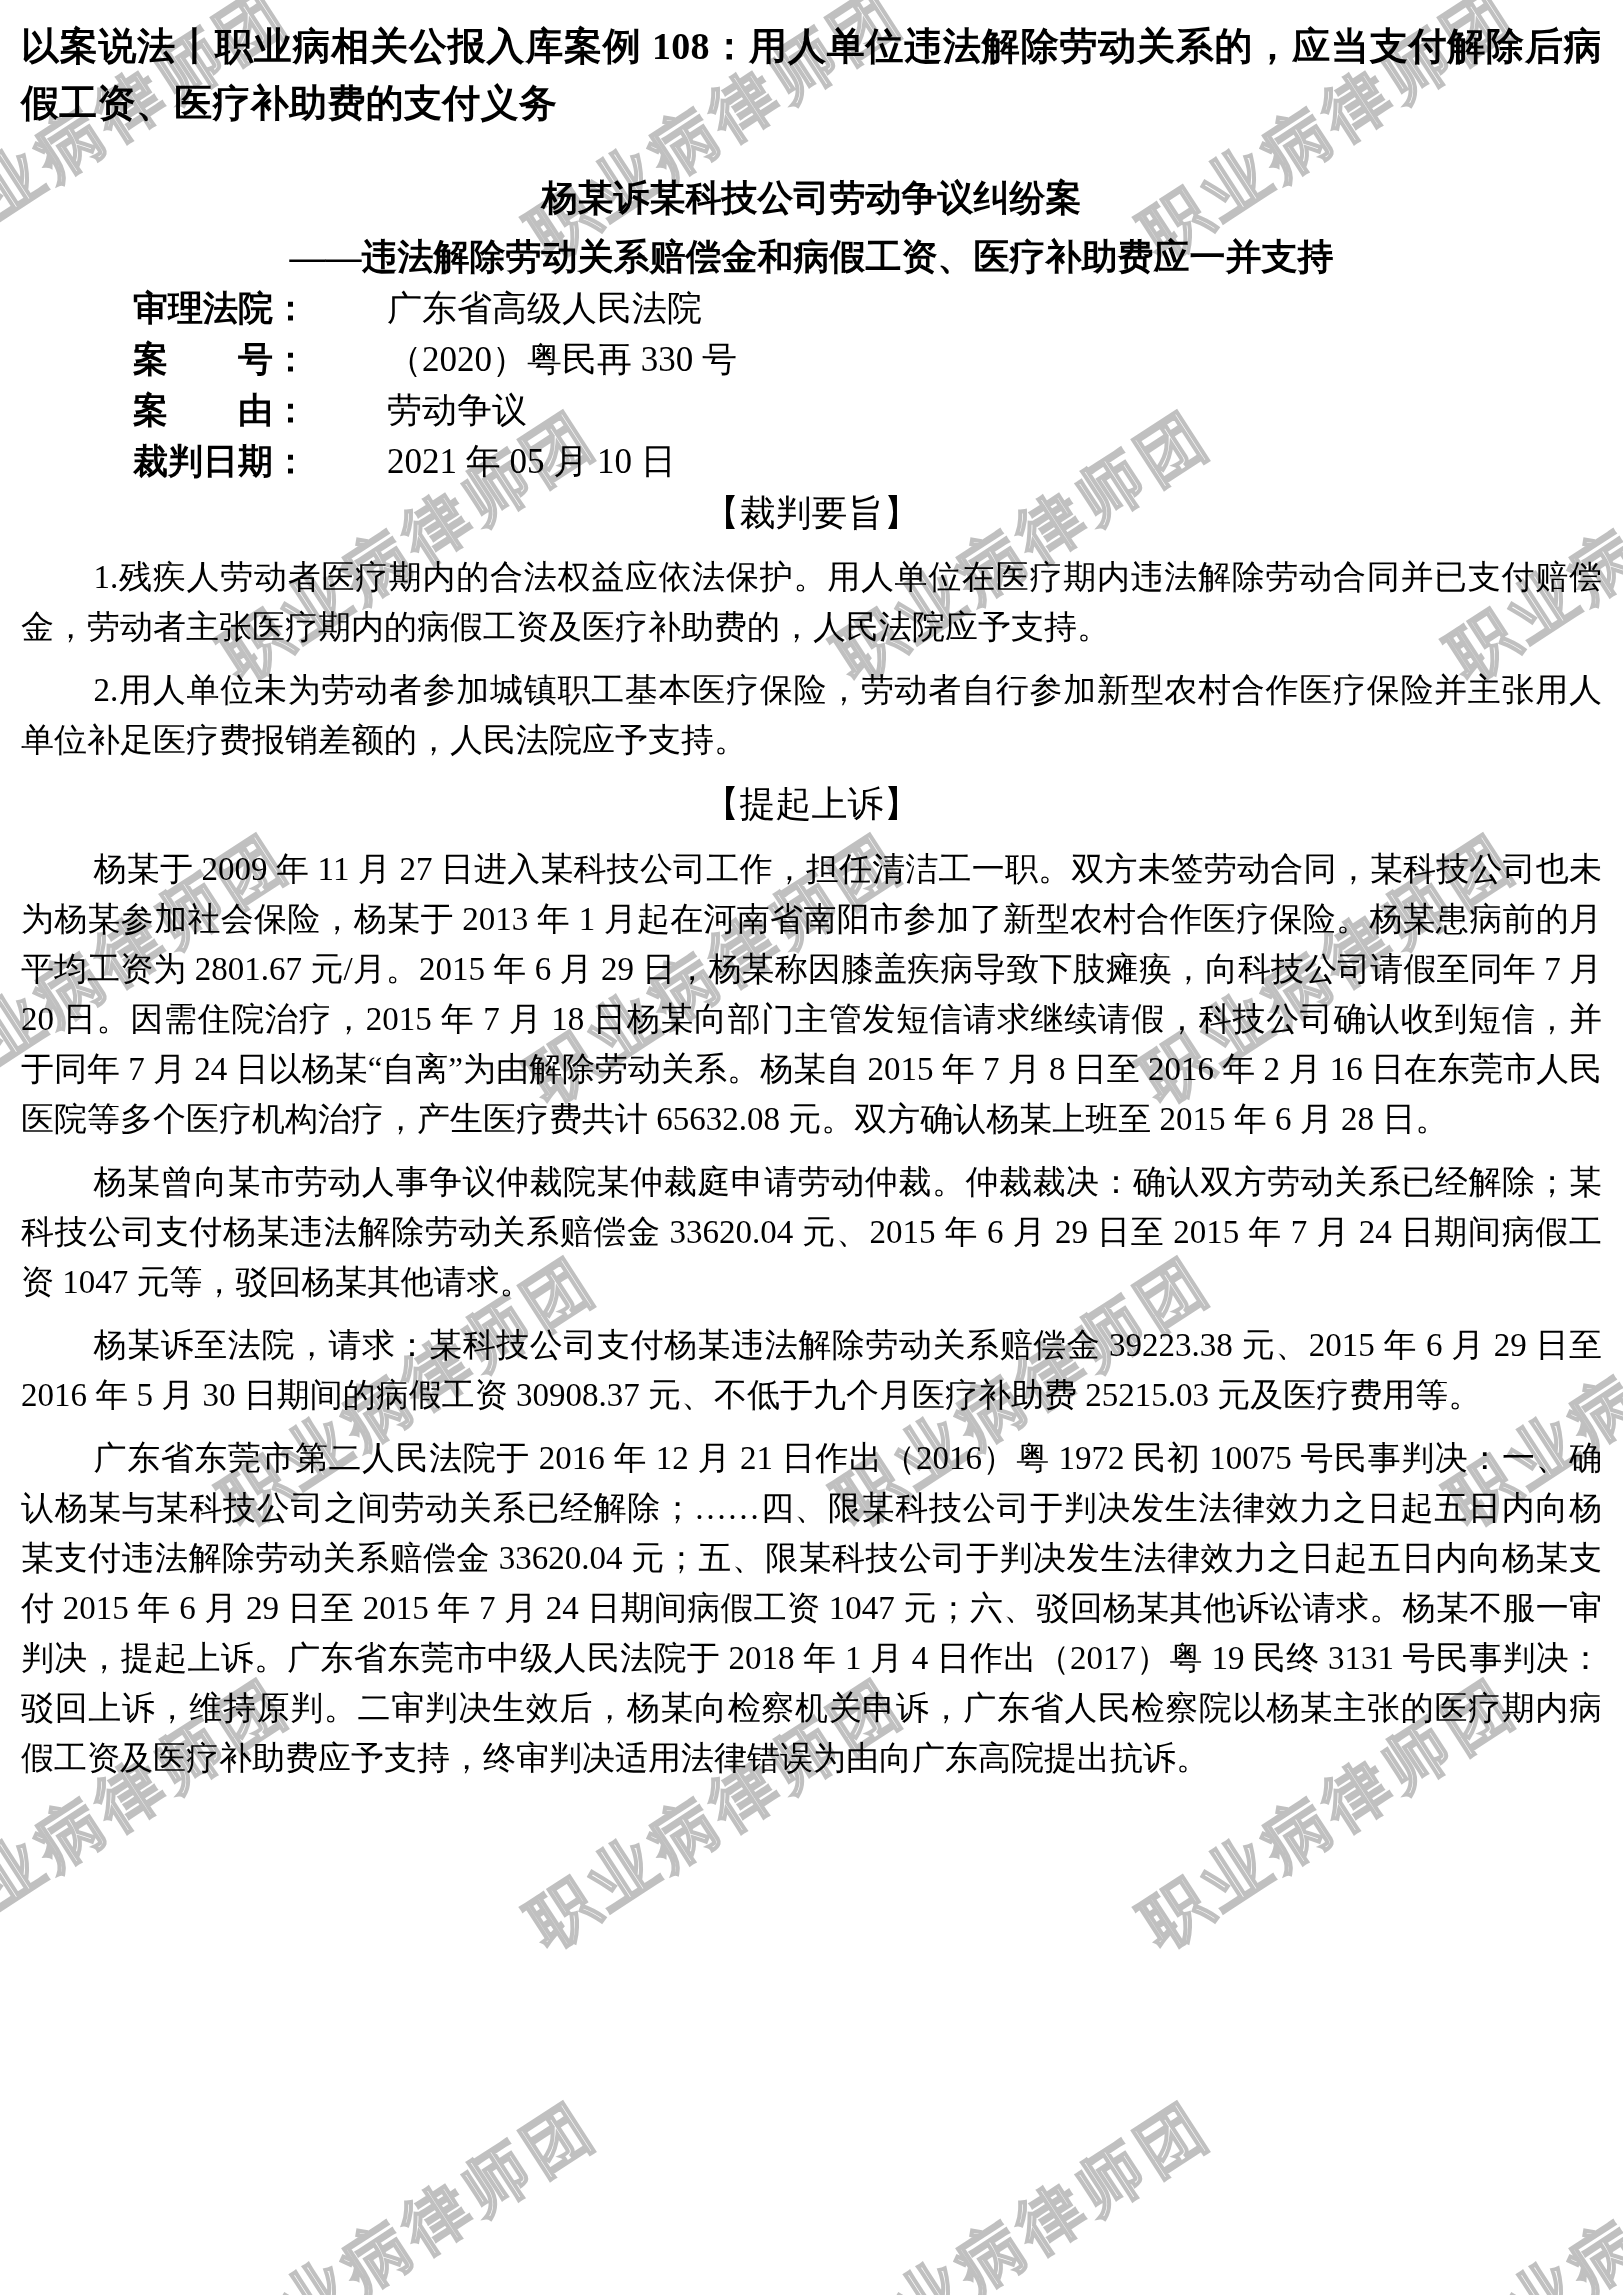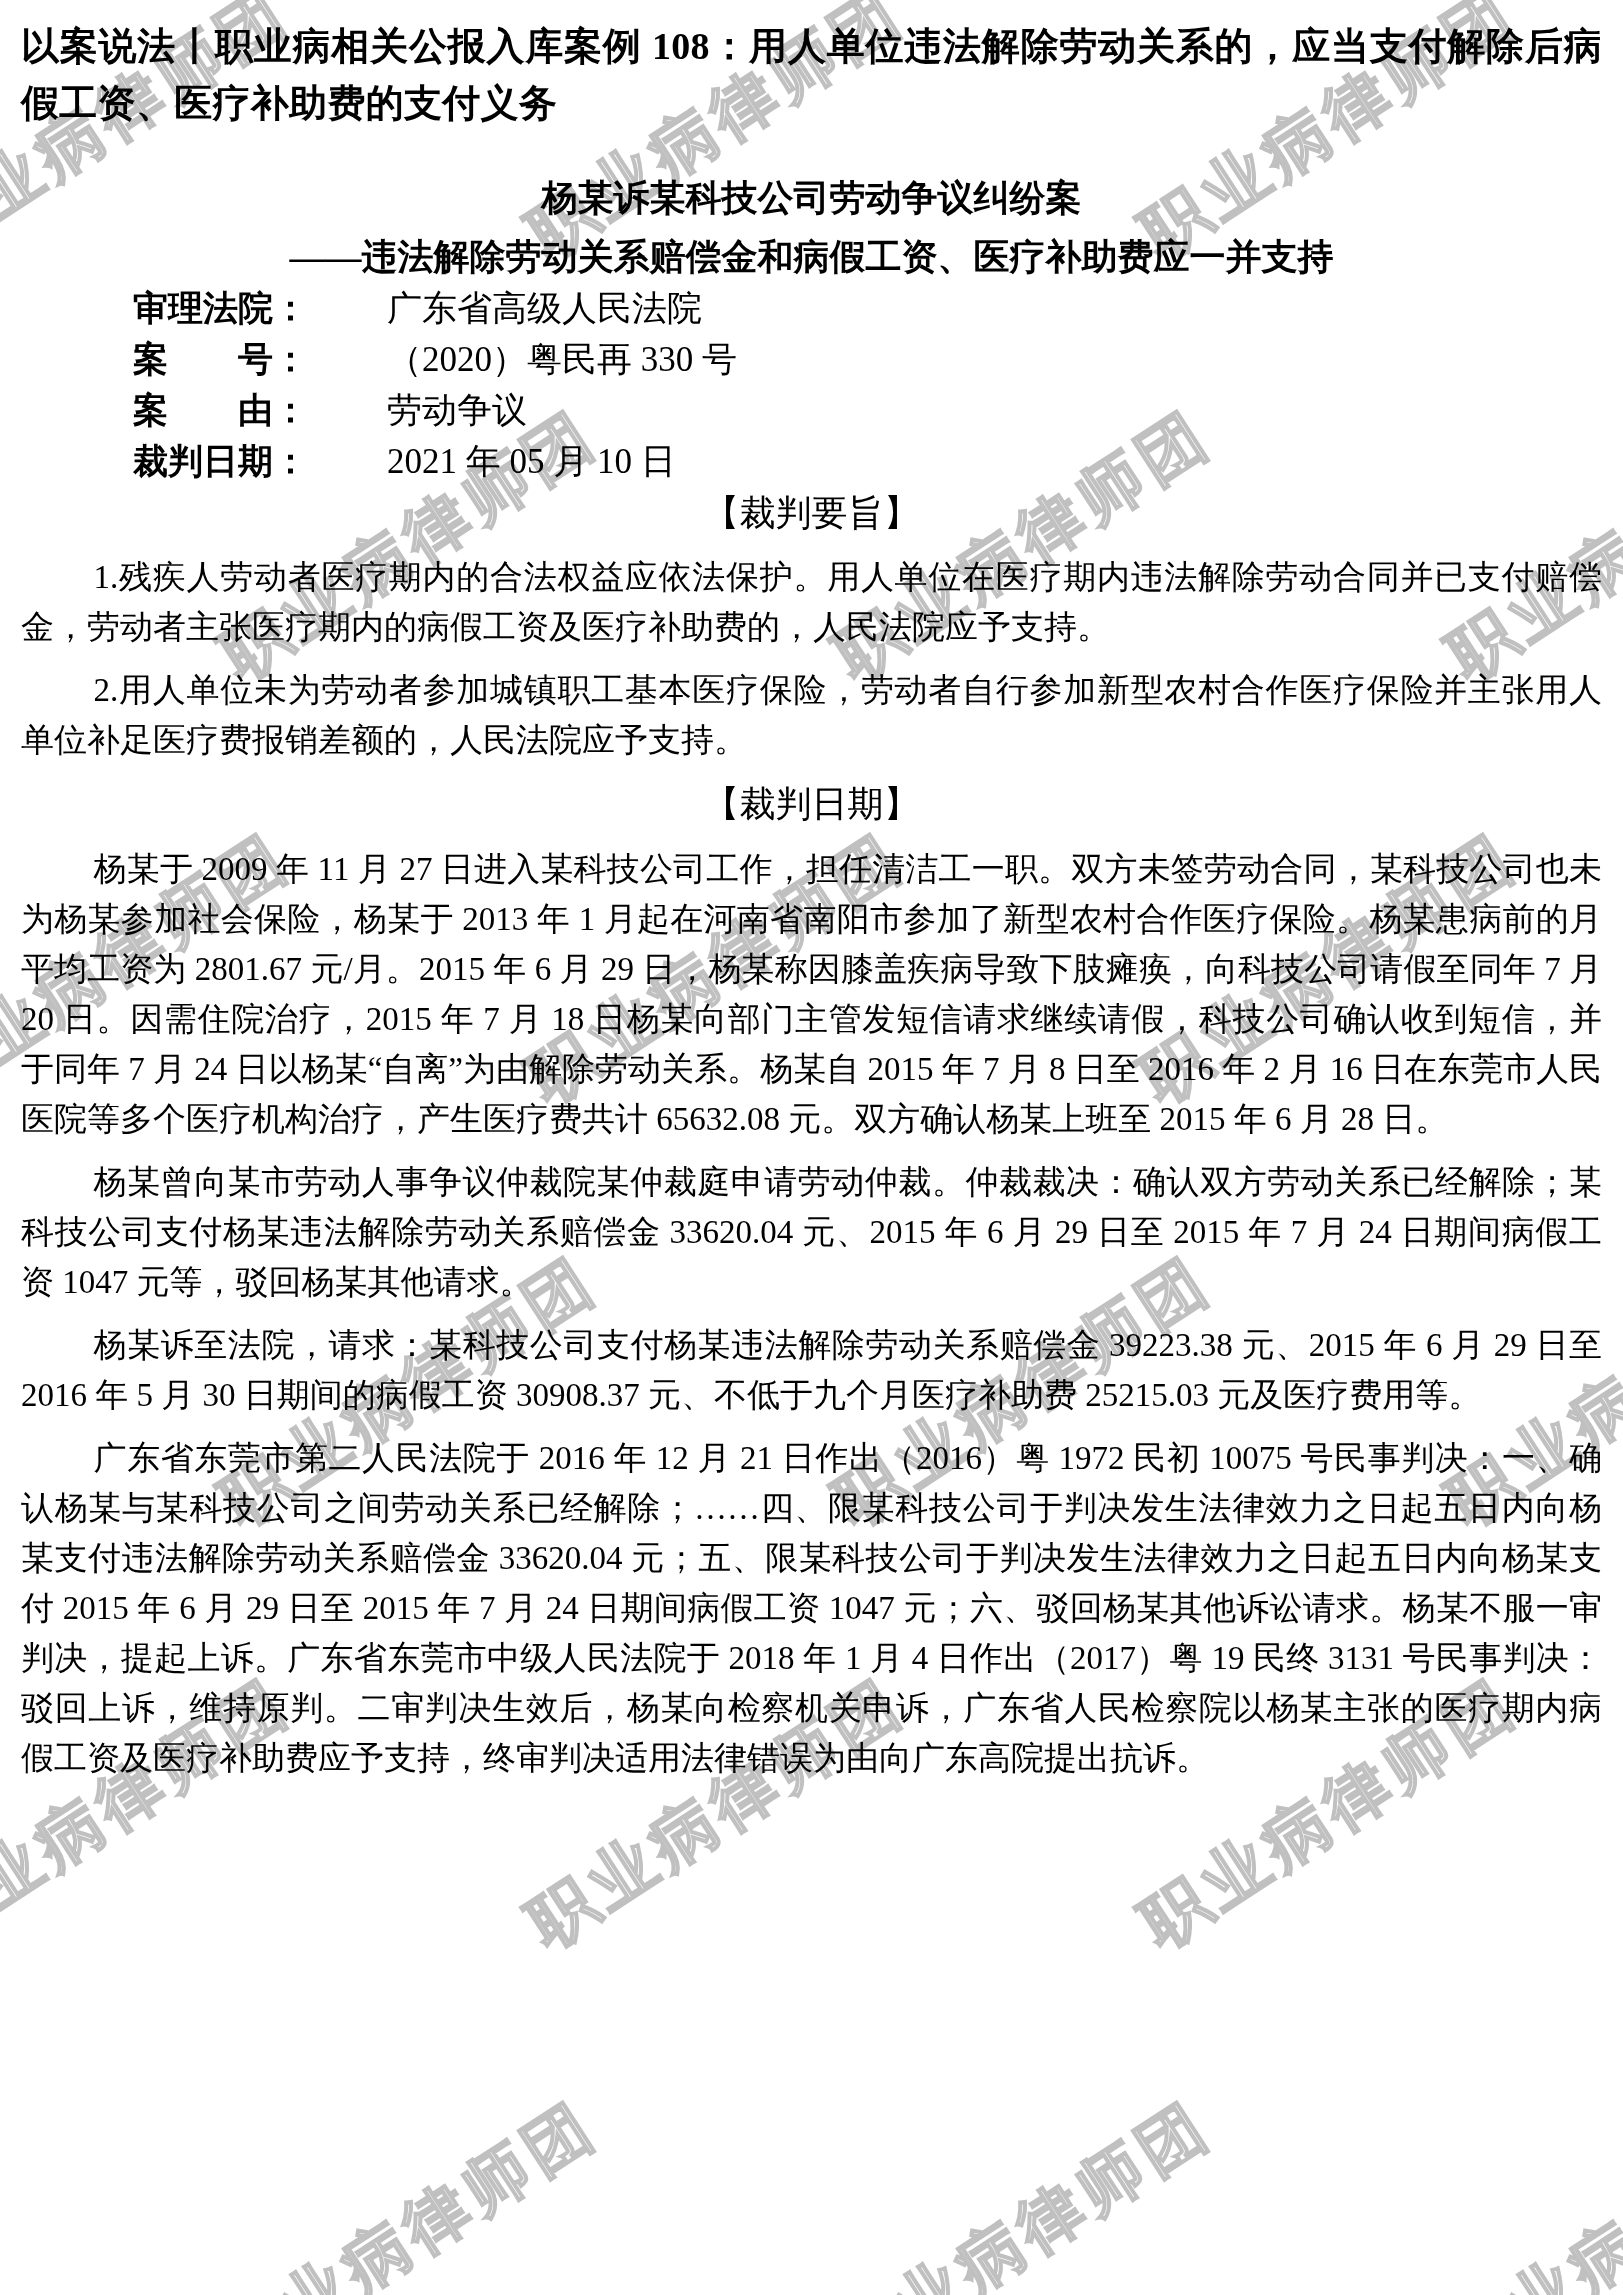--- a/index.html
+++ b/index.html
@@ -142,21 +142,21 @@
         <span class="meta-label">裁判日期：</span><span class="meta-value">2021 年 05 月 10 日</span>
       </div>
     </div>
 
     <h2 class="section-heading">【裁判要旨】</h2>
 
     <p class="body-para">1.残疾人劳动者医疗期内的合法权益应依法保护。用人单位在医疗期内违法解除劳动合同并已支付赔偿金，劳动者主张医疗期内的病假工资及医疗补助费的，人民法院应予支持。</p>
 
     <p class="body-para">2.用人单位未为劳动者参加城镇职工基本医疗保险，劳动者自行参加新型农村合作医疗保险并主张用人单位补足医疗费报销差额的，人民法院应予支持。</p>
 
-    <h2 class="section-heading">【裁判日期】</h2>
+    <h2 class="section-heading">【提起上诉】</h2>
 
     <p class="body-para">杨某于 2009 年 11 月 27 日进入某科技公司工作，担任清洁工一职。双方未签劳动合同，某科技公司也未为杨某参加社会保险，杨某于 2013 年 1 月起在河南省南阳市参加了新型农村合作医疗保险。杨某患病前的月平均工资为 2801.67 元/月。2015 年 6 月 29 日，杨某称因膝盖疾病导致下肢瘫痪，向科技公司请假至同年 7 月 20 日。因需住院治疗，2015 年 7 月 18 日杨某向部门主管发短信请求继续请假，科技公司确认收到短信，并于同年 7 月 24 日以杨某“自离”为由解除劳动关系。杨某自 2015 年 7 月 8 日至 2016 年 2 月 16 日在东莞市人民医院等多个医疗机构治疗，产生医疗费共计 65632.08 元。双方确认杨某上班至 2015 年 6 月 28 日。</p>
 
     <p class="body-para">杨某曾向某市劳动人事争议仲裁院某仲裁庭申请劳动仲裁。仲裁裁决：确认双方劳动关系已经解除；某科技公司支付杨某违法解除劳动关系赔偿金 33620.04 元、2015 年 6 月 29 日至 2015 年 7 月 24 日期间病假工资 1047 元等，驳回杨某其他请求。</p>
 
     <p class="body-para">杨某诉至法院，请求：某科技公司支付杨某违法解除劳动关系赔偿金 39223.38 元、2015 年 6 月 29 日至 2016 年 5 月 30 日期间的病假工资 30908.37 元、不低于九个月医疗补助费 25215.03 元及医疗费用等。</p>
 
     <p class="body-para">广东省东莞市第二人民法院于 2016 年 12 月 21 日作出（2016）粤 1972 民初 10075 号民事判决：一、确认杨某与某科技公司之间劳动关系已经解除；……四、限某科技公司于判决发生法律效力之日起五日内向杨某支付违法解除劳动关系赔偿金 33620.04 元；五、限某科技公司于判决发生法律效力之日起五日内向杨某支付 2015 年 6 月 29 日至 2015 年 7 月 24 日期间病假工资 1047 元；六、驳回杨某其他诉讼请求。杨某不服一审判决，提起上诉。广东省东莞市中级人民法院于 2018 年 1 月 4 日作出（2017）粤 19 民终 3131 号民事判决：驳回上诉，维持原判。二审判决生效后，杨某向检察机关申诉，广东省人民检察院以杨某主张的医疗期内病假工资及医疗补助费应予支持，终审判决适用法律错误为由向广东高院提出抗诉。</p>
 
 

